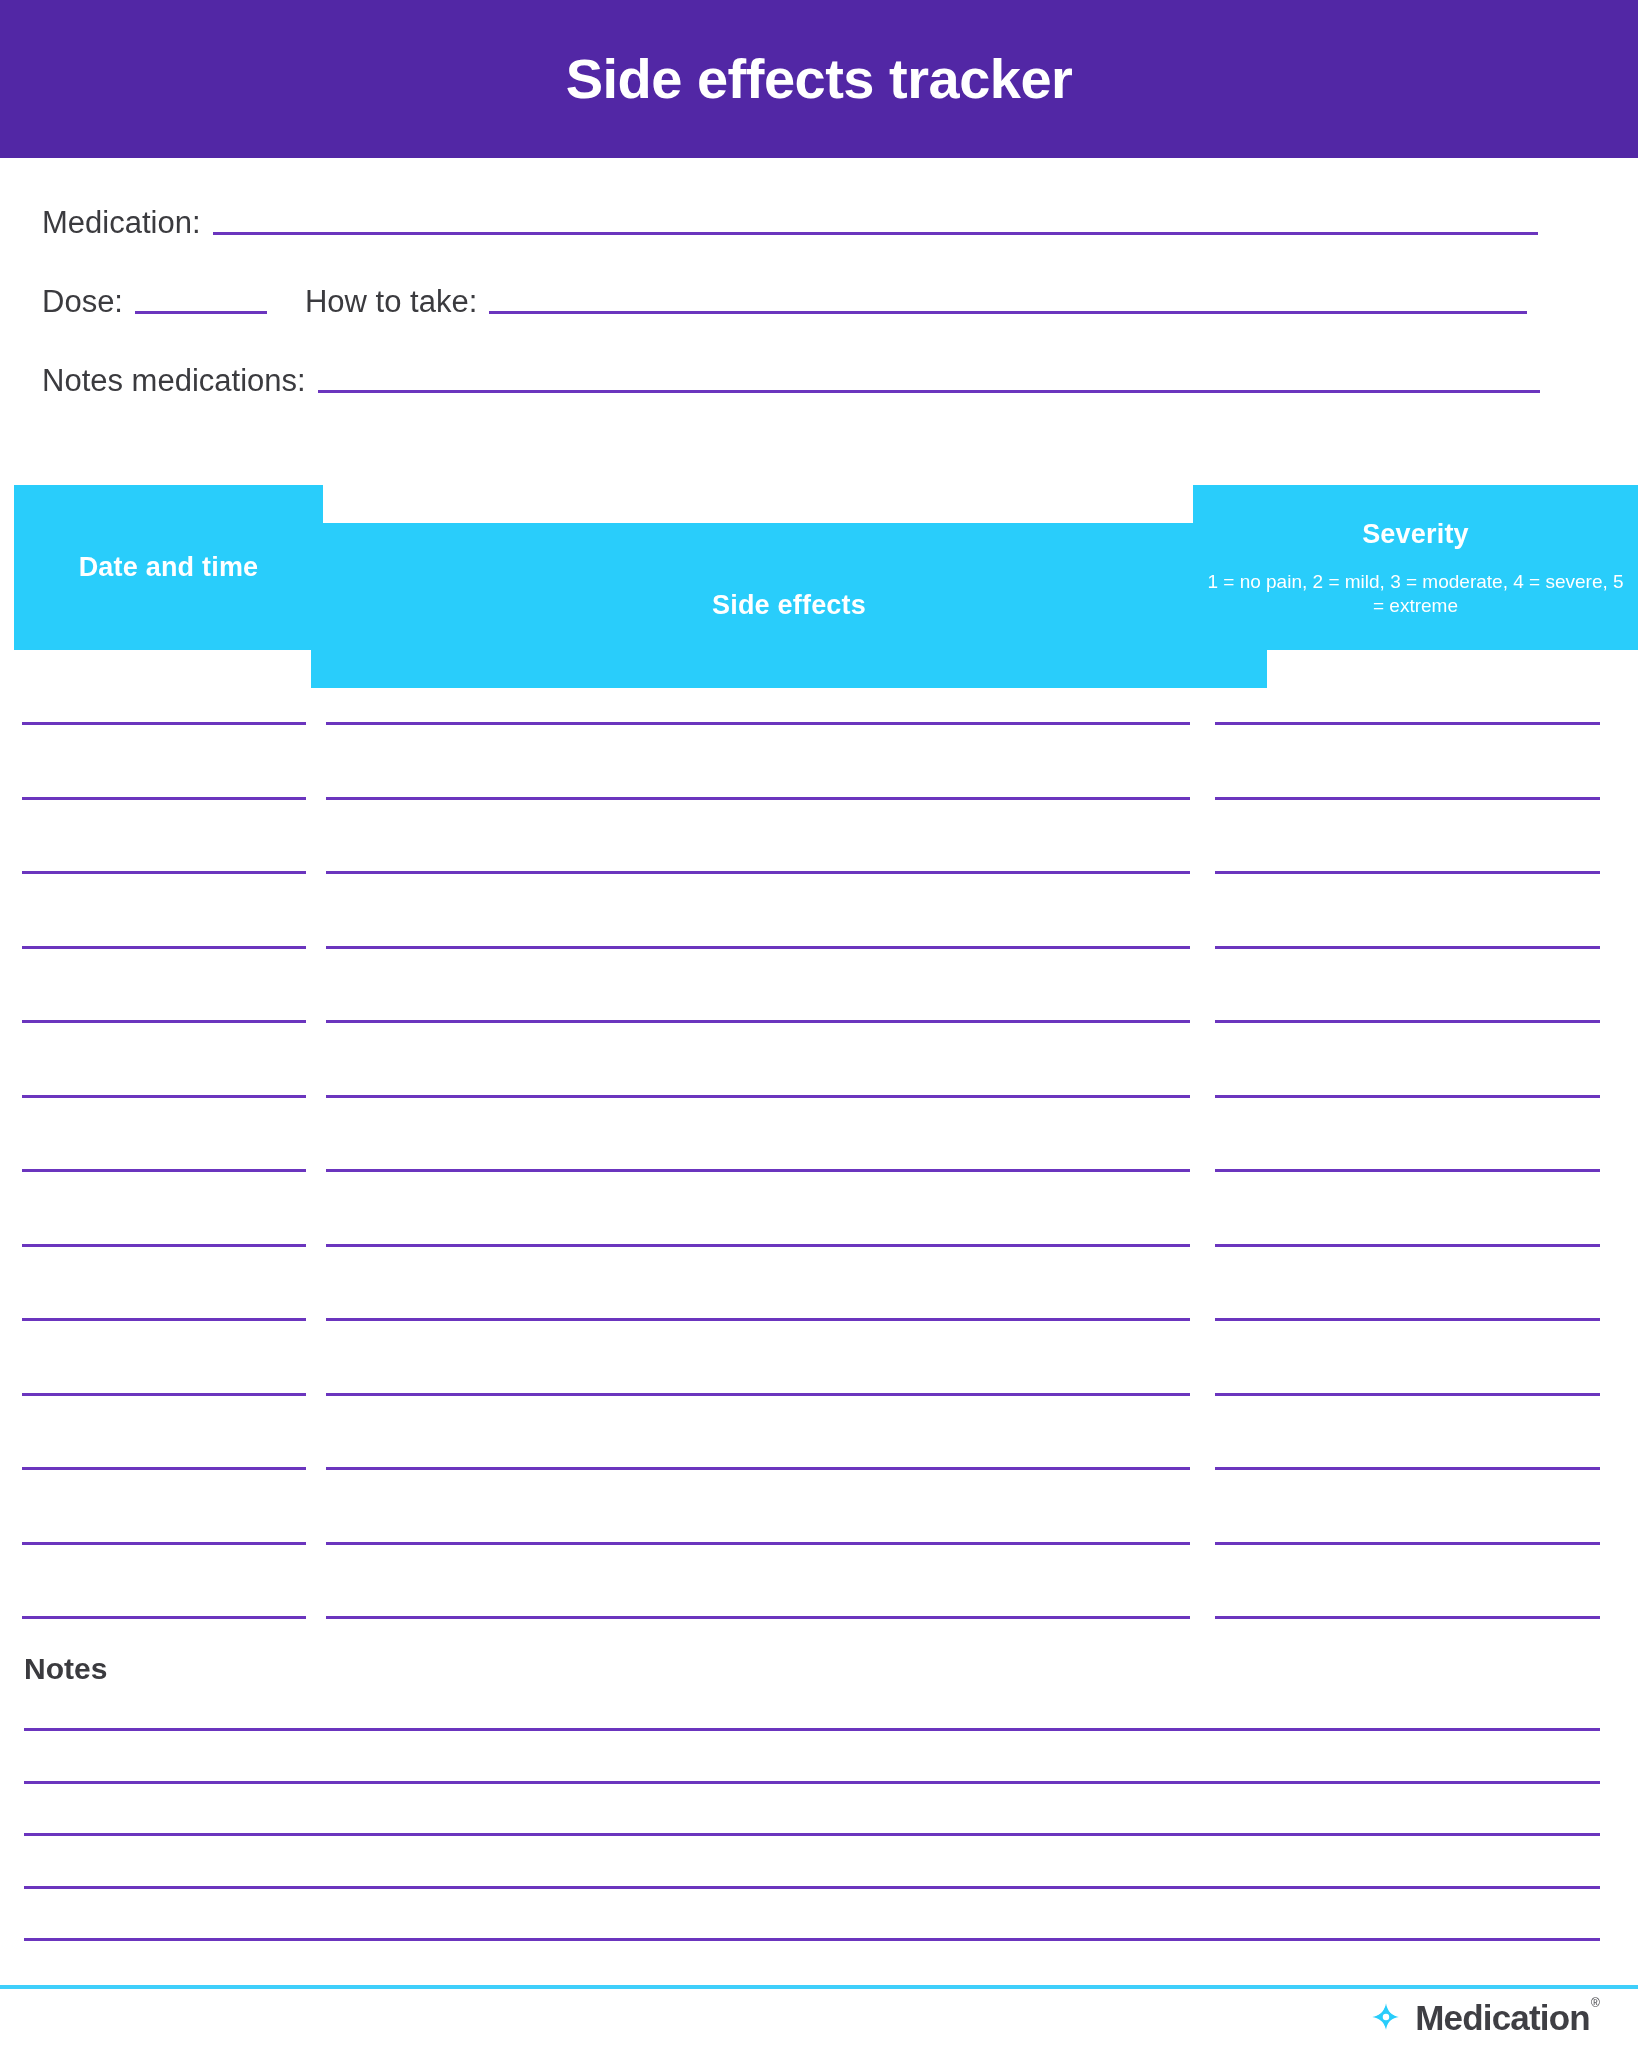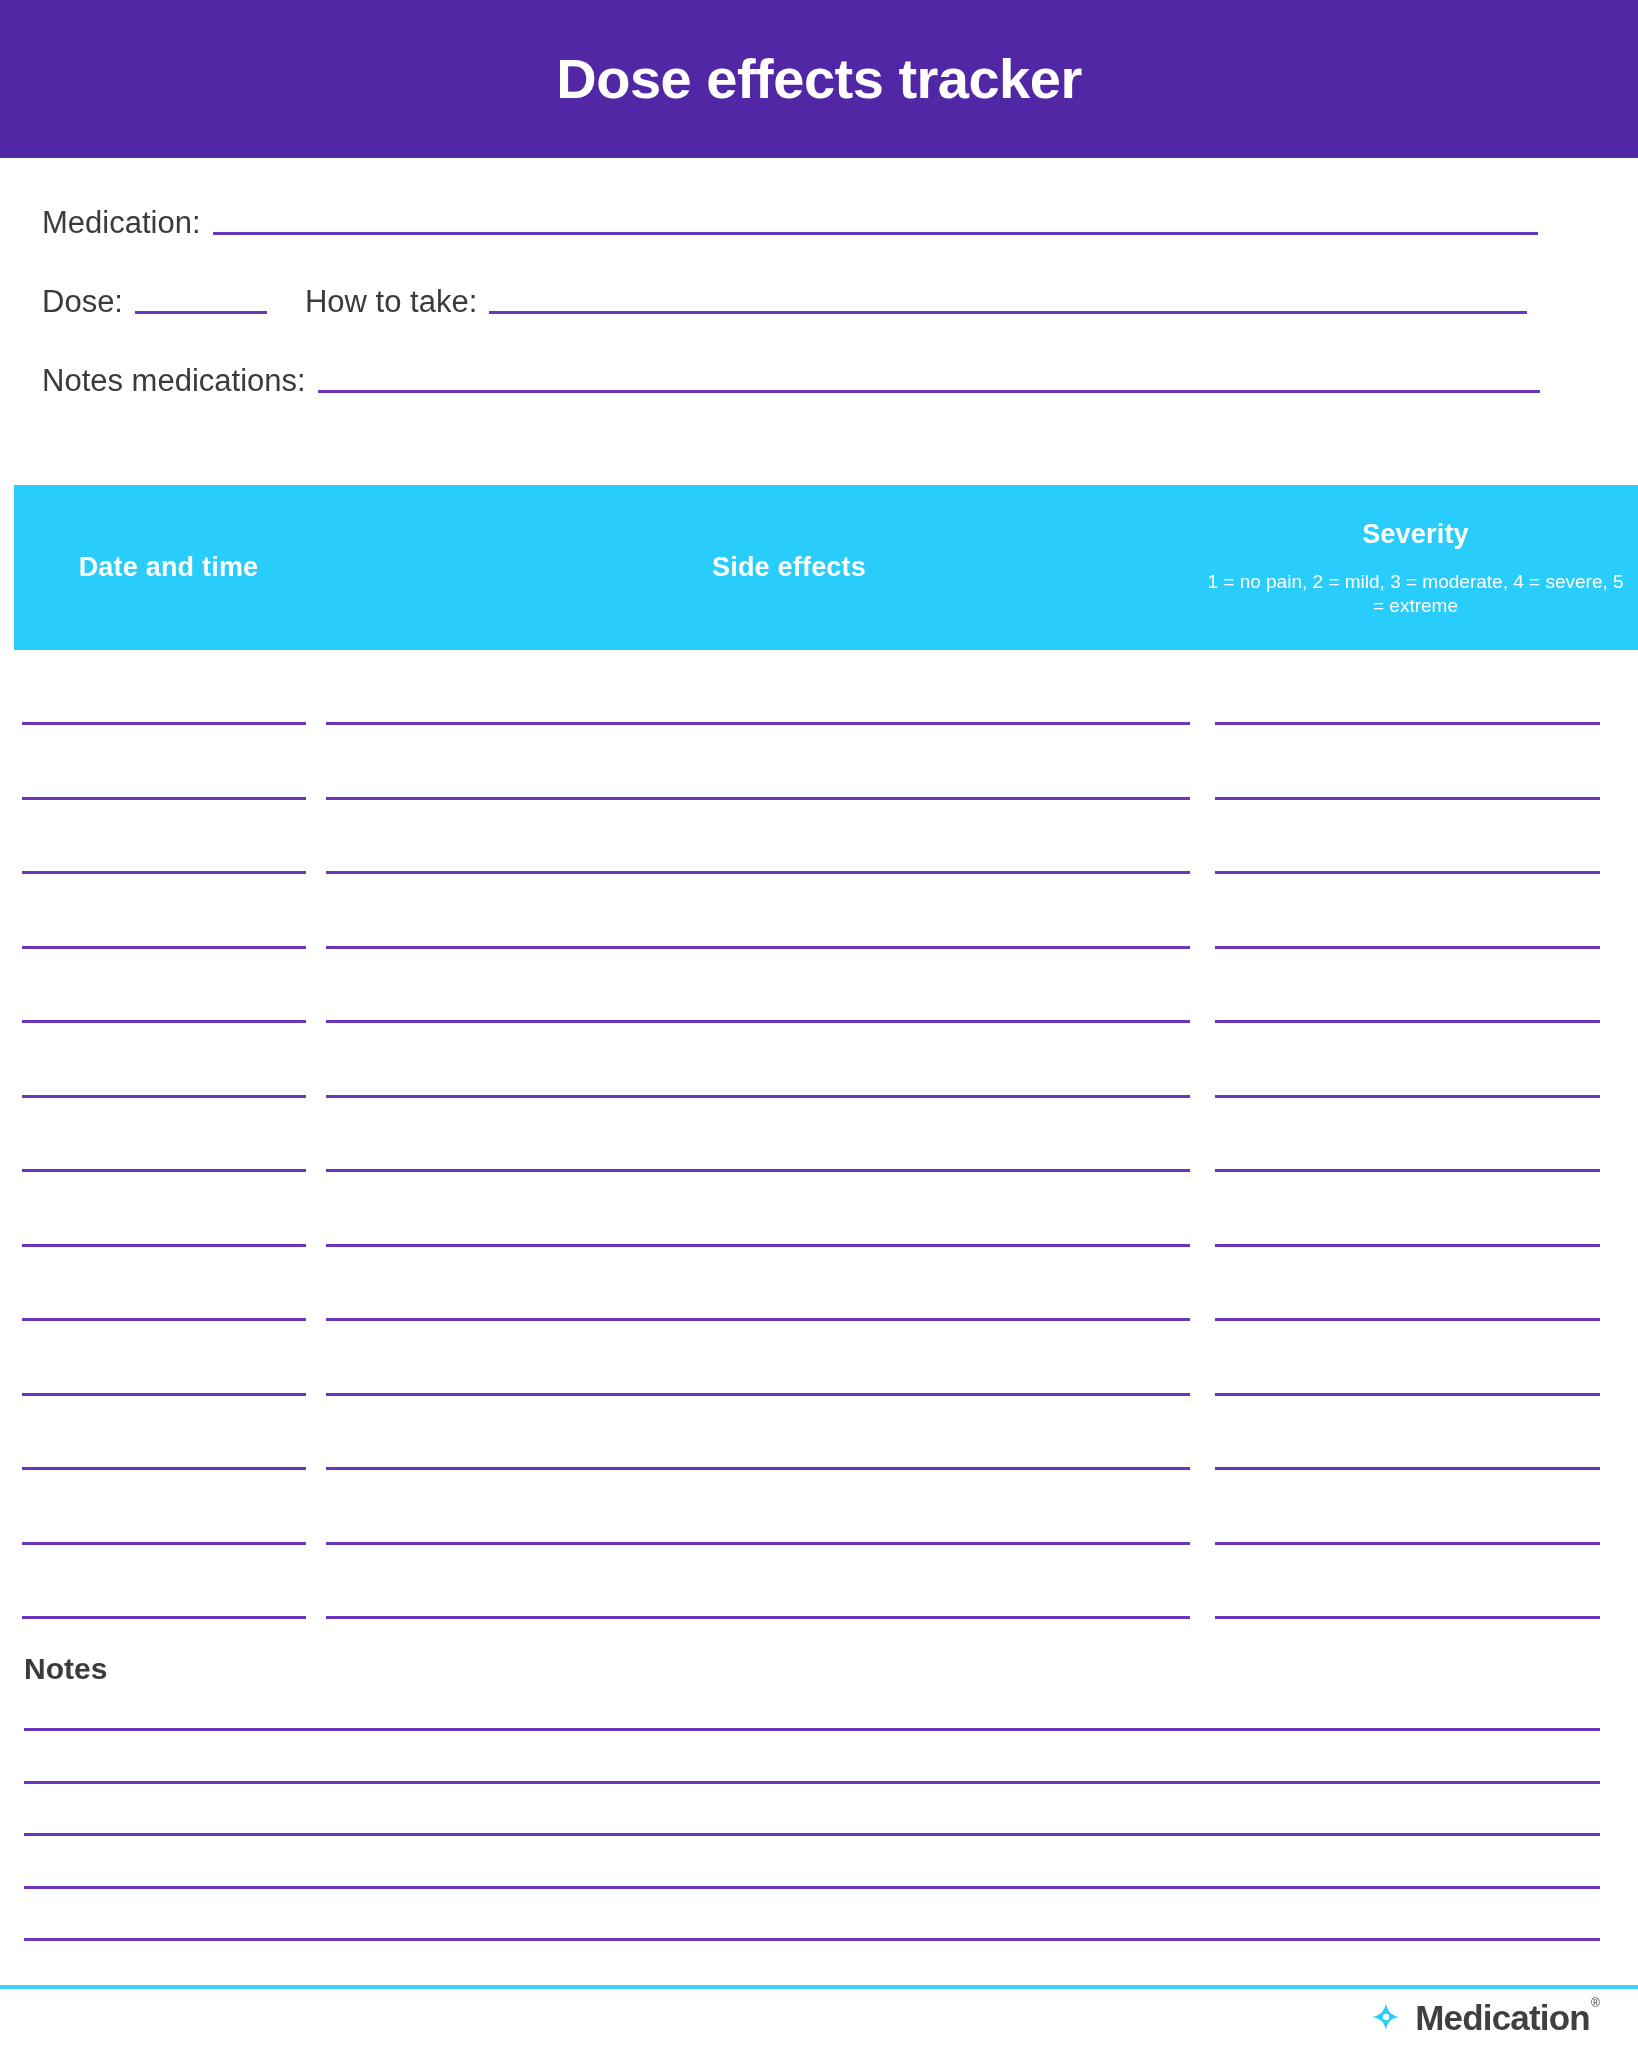--- a/index.html
+++ b/index.html
@@ -92,21 +92,21 @@
     top: 0;
     height: 165px;
     background: #29CDFB;
     display: flex;
     flex-direction: column;
     align-items: center;
     justify-content: center;
     box-sizing: border-box;
   }
   .th-date { left: 14px; width: 309px; }
-  .th-side { left: 311px; width: 956px; }
+  .th-side { left: 311px; width: 956px; margin-top: 38px; }
   .th-sev  { left: 1193px; width: 445px; }
 
   .th-title {
     color: #ffffff;
     font-size: 27px;
     font-weight: bold;
     letter-spacing: 0.2px;
     line-height: 1.2;
   }
   .th-sev .th-title { margin-bottom: 20px; }
@@ -206,21 +206,21 @@
     top: -10px;
     left: 1px;
   }
 </style>
 </head>
 <body>
 
 <div id="page">
 
   <div class="header-banner">
-    <h1 class="header-title">Dose effects tracker</h1>
+    <h1 class="header-title">Side effects tracker</h1>
   </div>
 
   <div class="form-area">
 
     <div class="form-row row-medication">
       <span class="form-label">Medication:</span>
       <span class="field-line line-medication"></span>
     </div>
 
     <div class="form-row row-dose">

